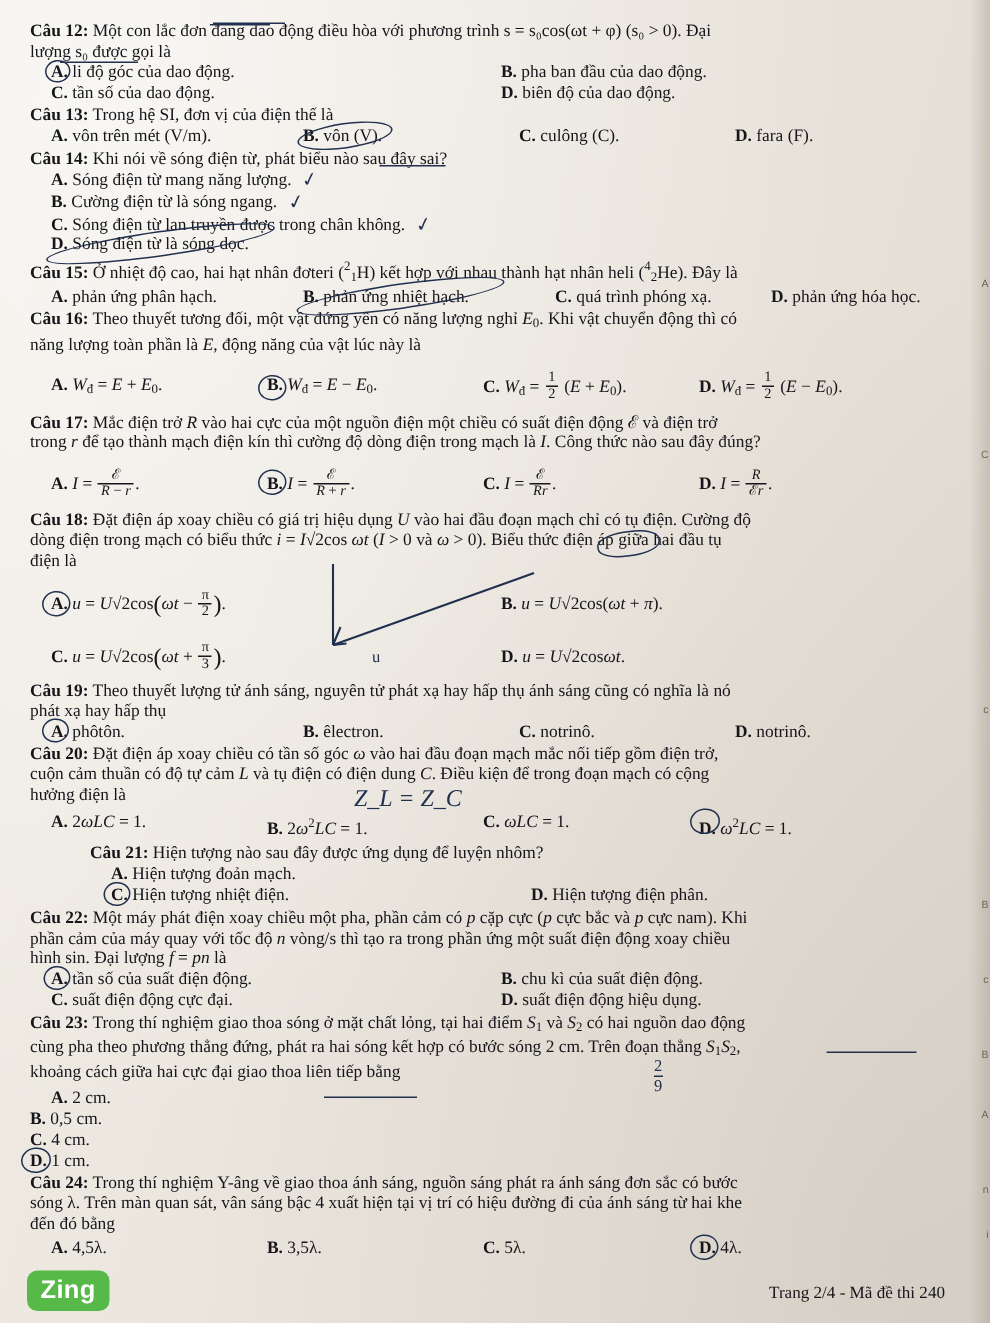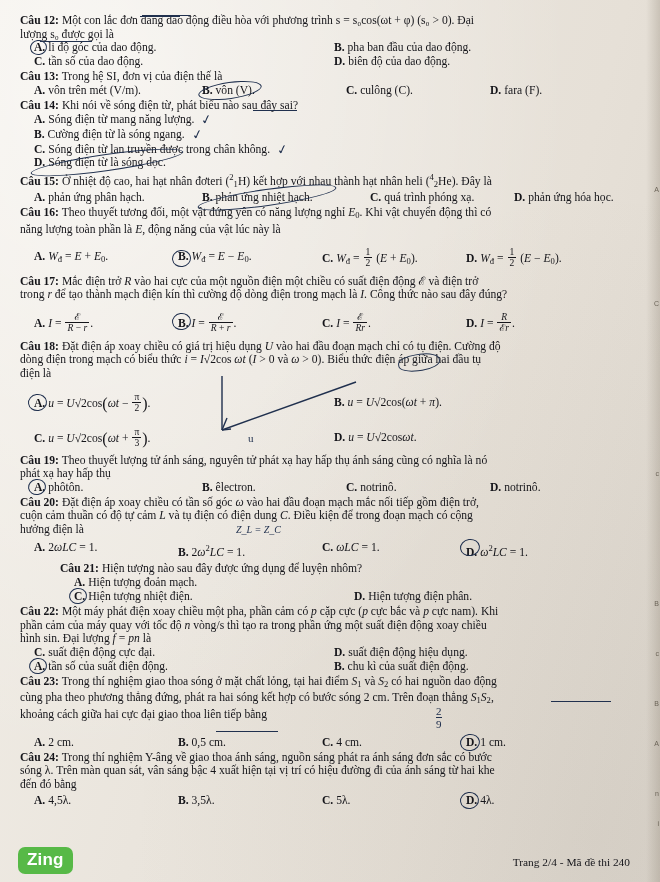--- a/index.html
+++ b/index.html
@@ -210,21 +210,21 @@
         <div class="w24"><span><b style="font-weight:bold">C.</b> <span>notrinô.</span></span></div>
         <div class="w24"><span><b style="font-weight:bold">D.</b> <span>notrinô.</span></span></div>
       </div>
     </div>
 
     <div class="q" style="position:relative;">
       <div class="qline"><span class="qnum">Câu 20:</span>
         Đặt điện áp xoay chiều có tần số góc <span class="it">ω</span> vào hai đầu đoạn mạch mắc nối tiếp gồm điện trở,</div>
       <div class="qline">cuộn cảm thuần có độ tự cảm <span class="it">L</span> và tụ điện có điện dung <span class="it">C</span>. Điều kiện để trong đoạn mạch có cộng</div>
       <div class="qline">hưởng điện là</div>
-      <span class="pen" style="left:216px;top:28px;font-size:10px;font-style:italic;">Z_L = Z_C</span>
+      <span class="pen" style="left:216px;top:28px;font-size:16px;font-style:italic;">Z_L = Z_C</span>
       <div class="opts" style="margin-top:5px;">
         <div class="w24 ind"><span><b style="font-weight:bold">A.</b> 2<span class="it">ωLC</span> = 1.</span></div>
         <div class="w24"><span><b style="font-weight:bold">B.</b> 2<span class="it">ω</span><span class="sup">2</span><span class="it">LC</span> = 1.</span></div>
         <div class="w24"><span><b style="font-weight:bold">C.</b> <span class="it">ωLC</span> = 1.</span></div>
         <div class="w28" style="position:relative"><span><b style="font-weight:bold">D.</b> <span class="it">ω</span><span class="sup">2</span><span class="it">LC</span> = 1.</span>
           <span class="circ" style="left:-6px;top:-2px;width:18px;height:15px;"></span>
         </div>
       </div>
     </div>
 
@@ -241,42 +241,42 @@
         <div class="w50"><span><b style="font-weight:bold">D.</b> <span>Hiện tượng điện phân.</span></span></div>
       </div>
     </div>
 
     <div class="q">
       <div class="qline"><span class="qnum">Câu 22:</span>
         Một máy phát điện xoay chiều một pha, phần cảm có <span class="it">p</span> cặp cực (<span class="it">p</span> cực bắc và <span class="it">p</span> cực nam). Khi</div>
       <div class="qline">phần cảm của máy quay với tốc độ <span class="it">n</span> vòng/s thì tạo ra trong phần ứng một suất điện động xoay chiều</div>
       <div class="qline">hình sin. Đại lượng <span class="it">f</span> = <span class="it">pn</span> là</div>
       <div class="opts">
+        <div class="w50 ind" style="position:relative"><span><b style="font-weight:bold">A.</b> <span>tần số của suất điện động.</span></span>
+          <span class="circ" style="left:9px;top:-2px;width:16px;height:14px;"></span>
+        </div>
+        <div class="w50"><span><b style="font-weight:bold">B.</b> <span>chu kì của suất điện động.</span></span></div>
+      </div>
+      <div class="opts">
         <div class="w50 ind"><span><b style="font-weight:bold">C.</b> <span>suất điện động cực đại.</span></span></div>
         <div class="w50"><span><b style="font-weight:bold">D.</b> <span>suất điện động hiệu dụng.</span></span></div>
-      </div>
-      <div class="opts">
-        <div class="w50 ind" style="position:relative"><span><b style="font-weight:bold">A.</b> <span>tần số của suất điện động.</span></span>
-          <span class="circ" style="left:9px;top:-2px;width:16px;height:14px;"></span>
-        </div>
-        <div class="w50"><span><b style="font-weight:bold">B.</b> <span>chu kì của suất điện động.</span></span></div>
       </div>
     </div>
 
     <div class="q" style="position:relative;">
       <div class="qline"><span class="qnum">Câu 23:</span>
         Trong thí nghiệm giao thoa sóng ở mặt chất lỏng, tại hai điểm <span class="it">S</span><span class="sub">1</span> và <span class="it">S</span><span class="sub">2</span> có hai nguồn dao động</div>
       <div class="qline">cùng pha theo phương thẳng đứng, phát ra hai sóng kết hợp có bước sóng 2 cm. Trên đoạn thẳng <span class="it">S</span><span class="sub">1</span><span class="it">S</span><span class="sub">2</span>,</div>
       <div class="qline">khoảng cách giữa hai cực đại giao thoa liên tiếp bằng</div>
       <span class="uline" style="left:531px;top:26px;width:60px;"></span>
       <span class="pen" style="left:416px;top:30px;font-size:11px;text-align:center;">
         <span style="display:block;border-bottom:1px solid #20304e;">2</span>
           <span style="display:block;">9</span>
       </span>
-      <div class="opts" style="margin-top:14px;">
+      <div class="opts" style="margin-top:3px;flex-direction:column;">
         <div class="w24 ind"><span><b style="font-weight:bold">A.</b> <span>2 cm.</span></span></div>
         <div class="w24"><span><b style="font-weight:bold">B.</b> <span>0,5 cm.</span></span></div>
         <div class="w24"><span><b style="font-weight:bold">C.</b> <span>4 cm.</span></span></div>
         <div class="w28" style="position:relative"><span><b style="font-weight:bold">D.</b> <span>1 cm.</span></span>
           <span class="circ" style="left:-6px;top:-2px;width:18px;height:15px;"></span>
         </div>
       </div>
       <span class="uline" style="left:196px;top:56px;width:62px;"></span>
     </div>
 

